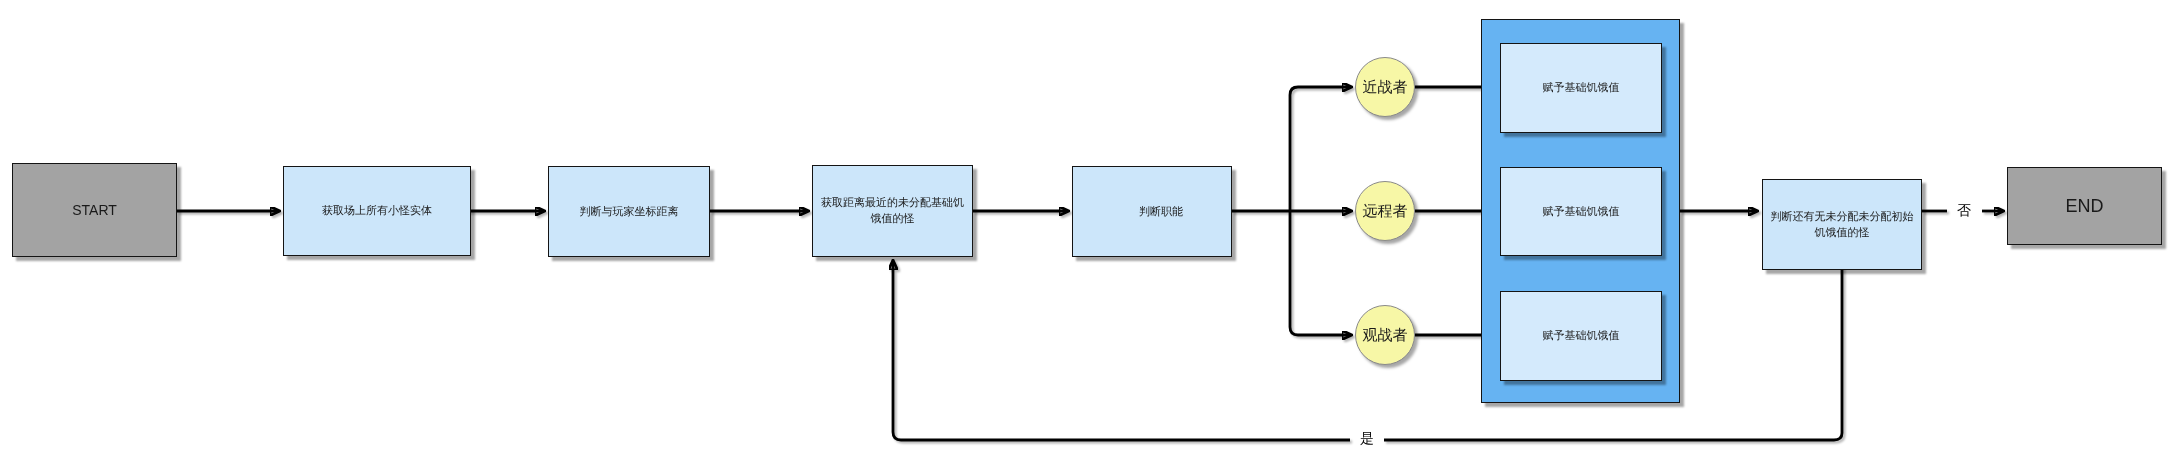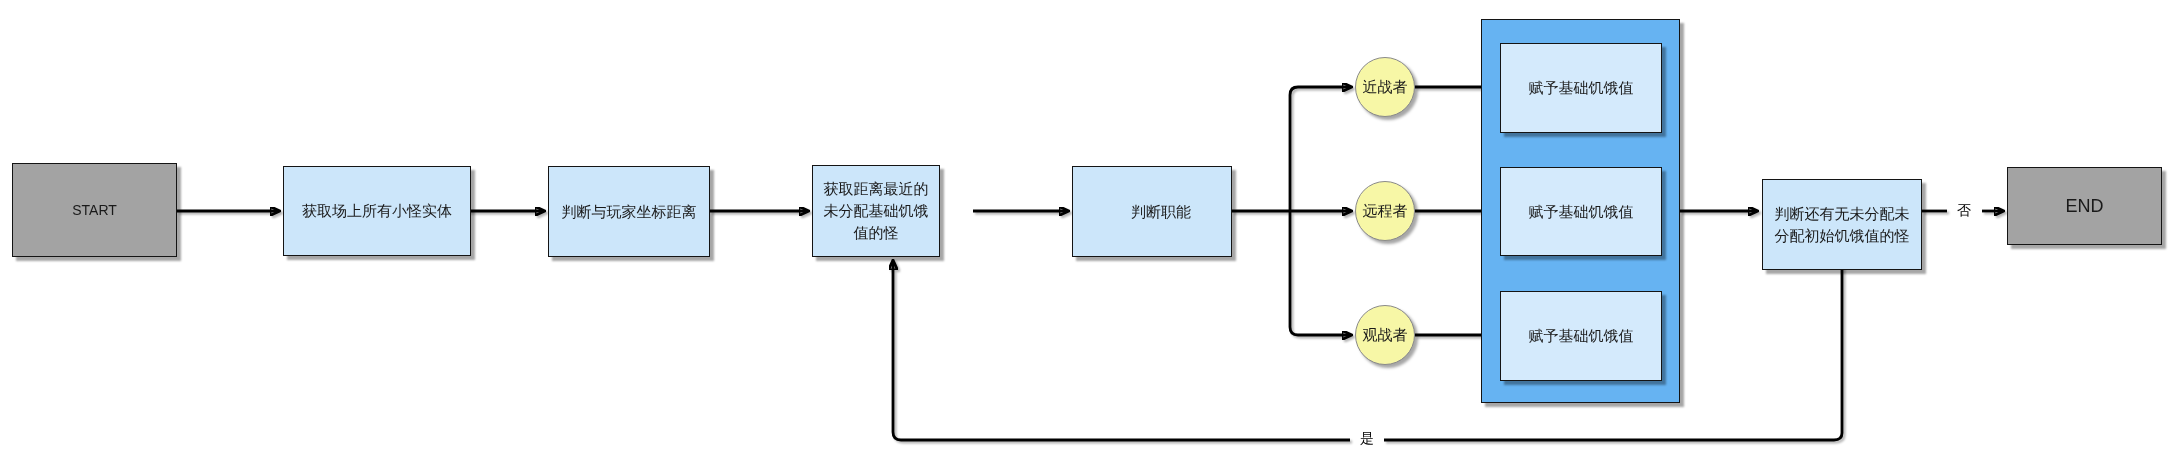--- a/index.html
+++ b/index.html
@@ -3,21 +3,21 @@
 <meta charset="utf-8">
 <style>
   html,body{margin:0;padding:0;background:#ffffff;}
   body{font-family:"Liberation Sans","DejaVu Sans",sans-serif;}
   #canvas{position:relative;width:2179px;height:455px;background:#ffffff;overflow:hidden;}
 
   .node{
     position:absolute;
     display:flex;align-items:center;justify-content:center;
     text-align:center;
-    font-size:15px;color:#1a1a1a;line-height:1.45;
+    font-size:11px;color:#1a1a1a;line-height:1.45;
     border:1.5px solid #141414;
     box-shadow:4px 4px 2px rgba(0,0,0,0.35);
     box-sizing:border-box;
     padding:0 6px;
     z-index:2;
   }
   .terminal{background:#a3a3a3;}
   .process{background:#cce6fa;}
   .inner-process{background:#d4eafc;}
   .container-group{
@@ -79,21 +79,21 @@
     <path d="M 1350 440 L 901 440 Q 893 440 893 432 L 893 261" marker-end="url(#arrow)"></path>
   </svg>
 
   <div class="container-group" style="left:1481px;top:19px;width:199px;height:384px;"></div>
 
   <div class="node terminal" style="left:12px;top:163px;width:165px;height:94px;font-size:14px;">START</div>
   <div class="node terminal" style="left:2007px;top:167px;width:155px;height:78px;font-size:18px;">END</div>
 
   <div class="node process" style="left:283px;top:166px;width:188px;height:90px;">获取场上所有小怪实体</div>
   <div class="node process" style="left:548px;top:166px;width:162px;height:91px;">判断与玩家坐标距离</div>
-  <div class="node process" style="left:812px;top:165px;width:128px;height:92px;">获取距离最近的未分配基础饥饿值的怪</div>
+  <div class="node process" style="left:812px;top:165px;width:161px;height:92px;">获取距离最近的未分配基础饥饿值的怪</div>
   <div class="node process" style="left:1072px;top:166px;width:160px;height:91px;padding-left:24px;">判断职能</div>
   <div class="node process" style="left:1762px;top:166px;width:160px;height:91px;margin-top:13px;">判断还有无未分配未分配初始饥饿值的怪</div>
 
   <div class="role-circle" style="left:1355px;top:57px;">近战者</div>
   <div class="role-circle" style="left:1355px;top:181px;">远程者</div>
   <div class="role-circle" style="left:1355px;top:305px;">观战者</div>
 
   <div class="node inner-process" style="left:1500px;top:43px;width:162px;height:90px;">赋予基础饥饿值</div>
   <div class="node inner-process" style="left:1500px;top:167px;width:162px;height:89px;">赋予基础饥饿值</div>
   <div class="node inner-process" style="left:1500px;top:291px;width:162px;height:90px;">赋予基础饥饿值</div>

